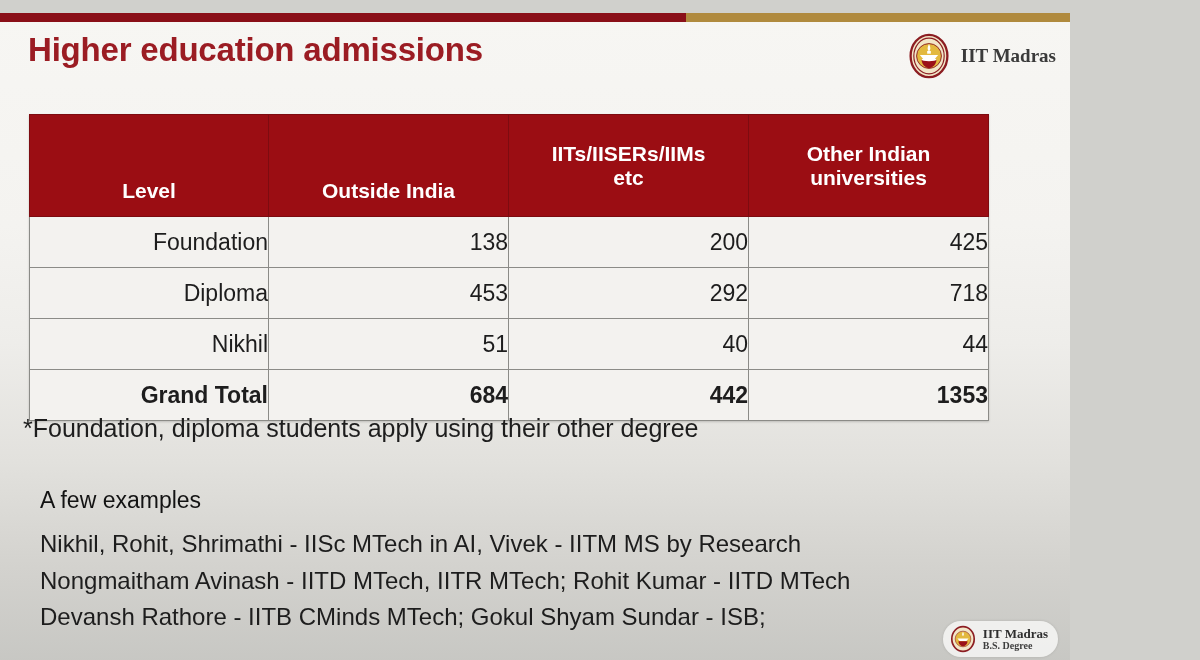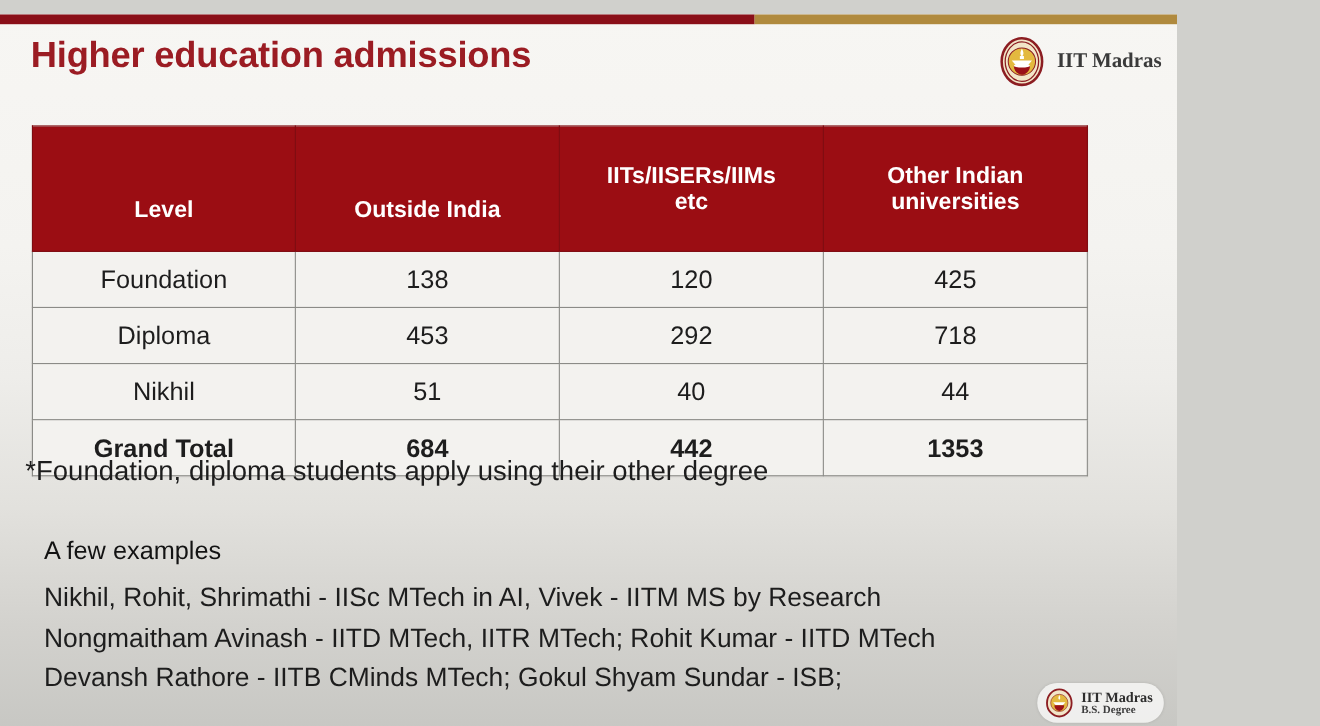--- a/index.html
+++ b/index.html
@@ -98,34 +98,35 @@
     text-align: center;
     padding: 0;
   }
   .admissions-table thead th {
     background: #9b0d13;
     color: #ffffff;
     font-size: 21px;
     font-weight: bold;
     height: 88px;
     vertical-align: bottom;
-    padding-bottom: 25px;
+    padding-bottom: 13px;
     line-height: 1.12;
     border-color: #7d0b10;
   }
   .admissions-table thead th.two-line {
     vertical-align: middle;
     padding-bottom: 0;
   }
   .admissions-table tbody td {
     background: #f3f2ef;
     color: #1d1d1d;
     font-size: 23px;
     height: 50px;
     line-height: 50px;
+    text-align: right;
   }
   .admissions-table tbody tr.total-row td {
     font-weight: bold;
   }
 
   .col-level   { width: 239px; }
   .col-outside { width: 240px; }
   .col-iits    { width: 240px; }
   .col-other   { width: 240px; }
 
@@ -264,21 +265,21 @@
         <th class="two-line">
           <div>Other Indian</div>
           <div>universities</div>
         </th>
       </tr>
     </thead>
     <tbody>
       <tr>
         <td>Foundation</td>
         <td>138</td>
-        <td>120</td>
+        <td>200</td>
         <td>425</td>
       </tr>
       <tr>
         <td>Diploma</td>
         <td>453</td>
         <td>292</td>
         <td>718</td>
       </tr>
       <tr>
         <td>Nikhil</td>

